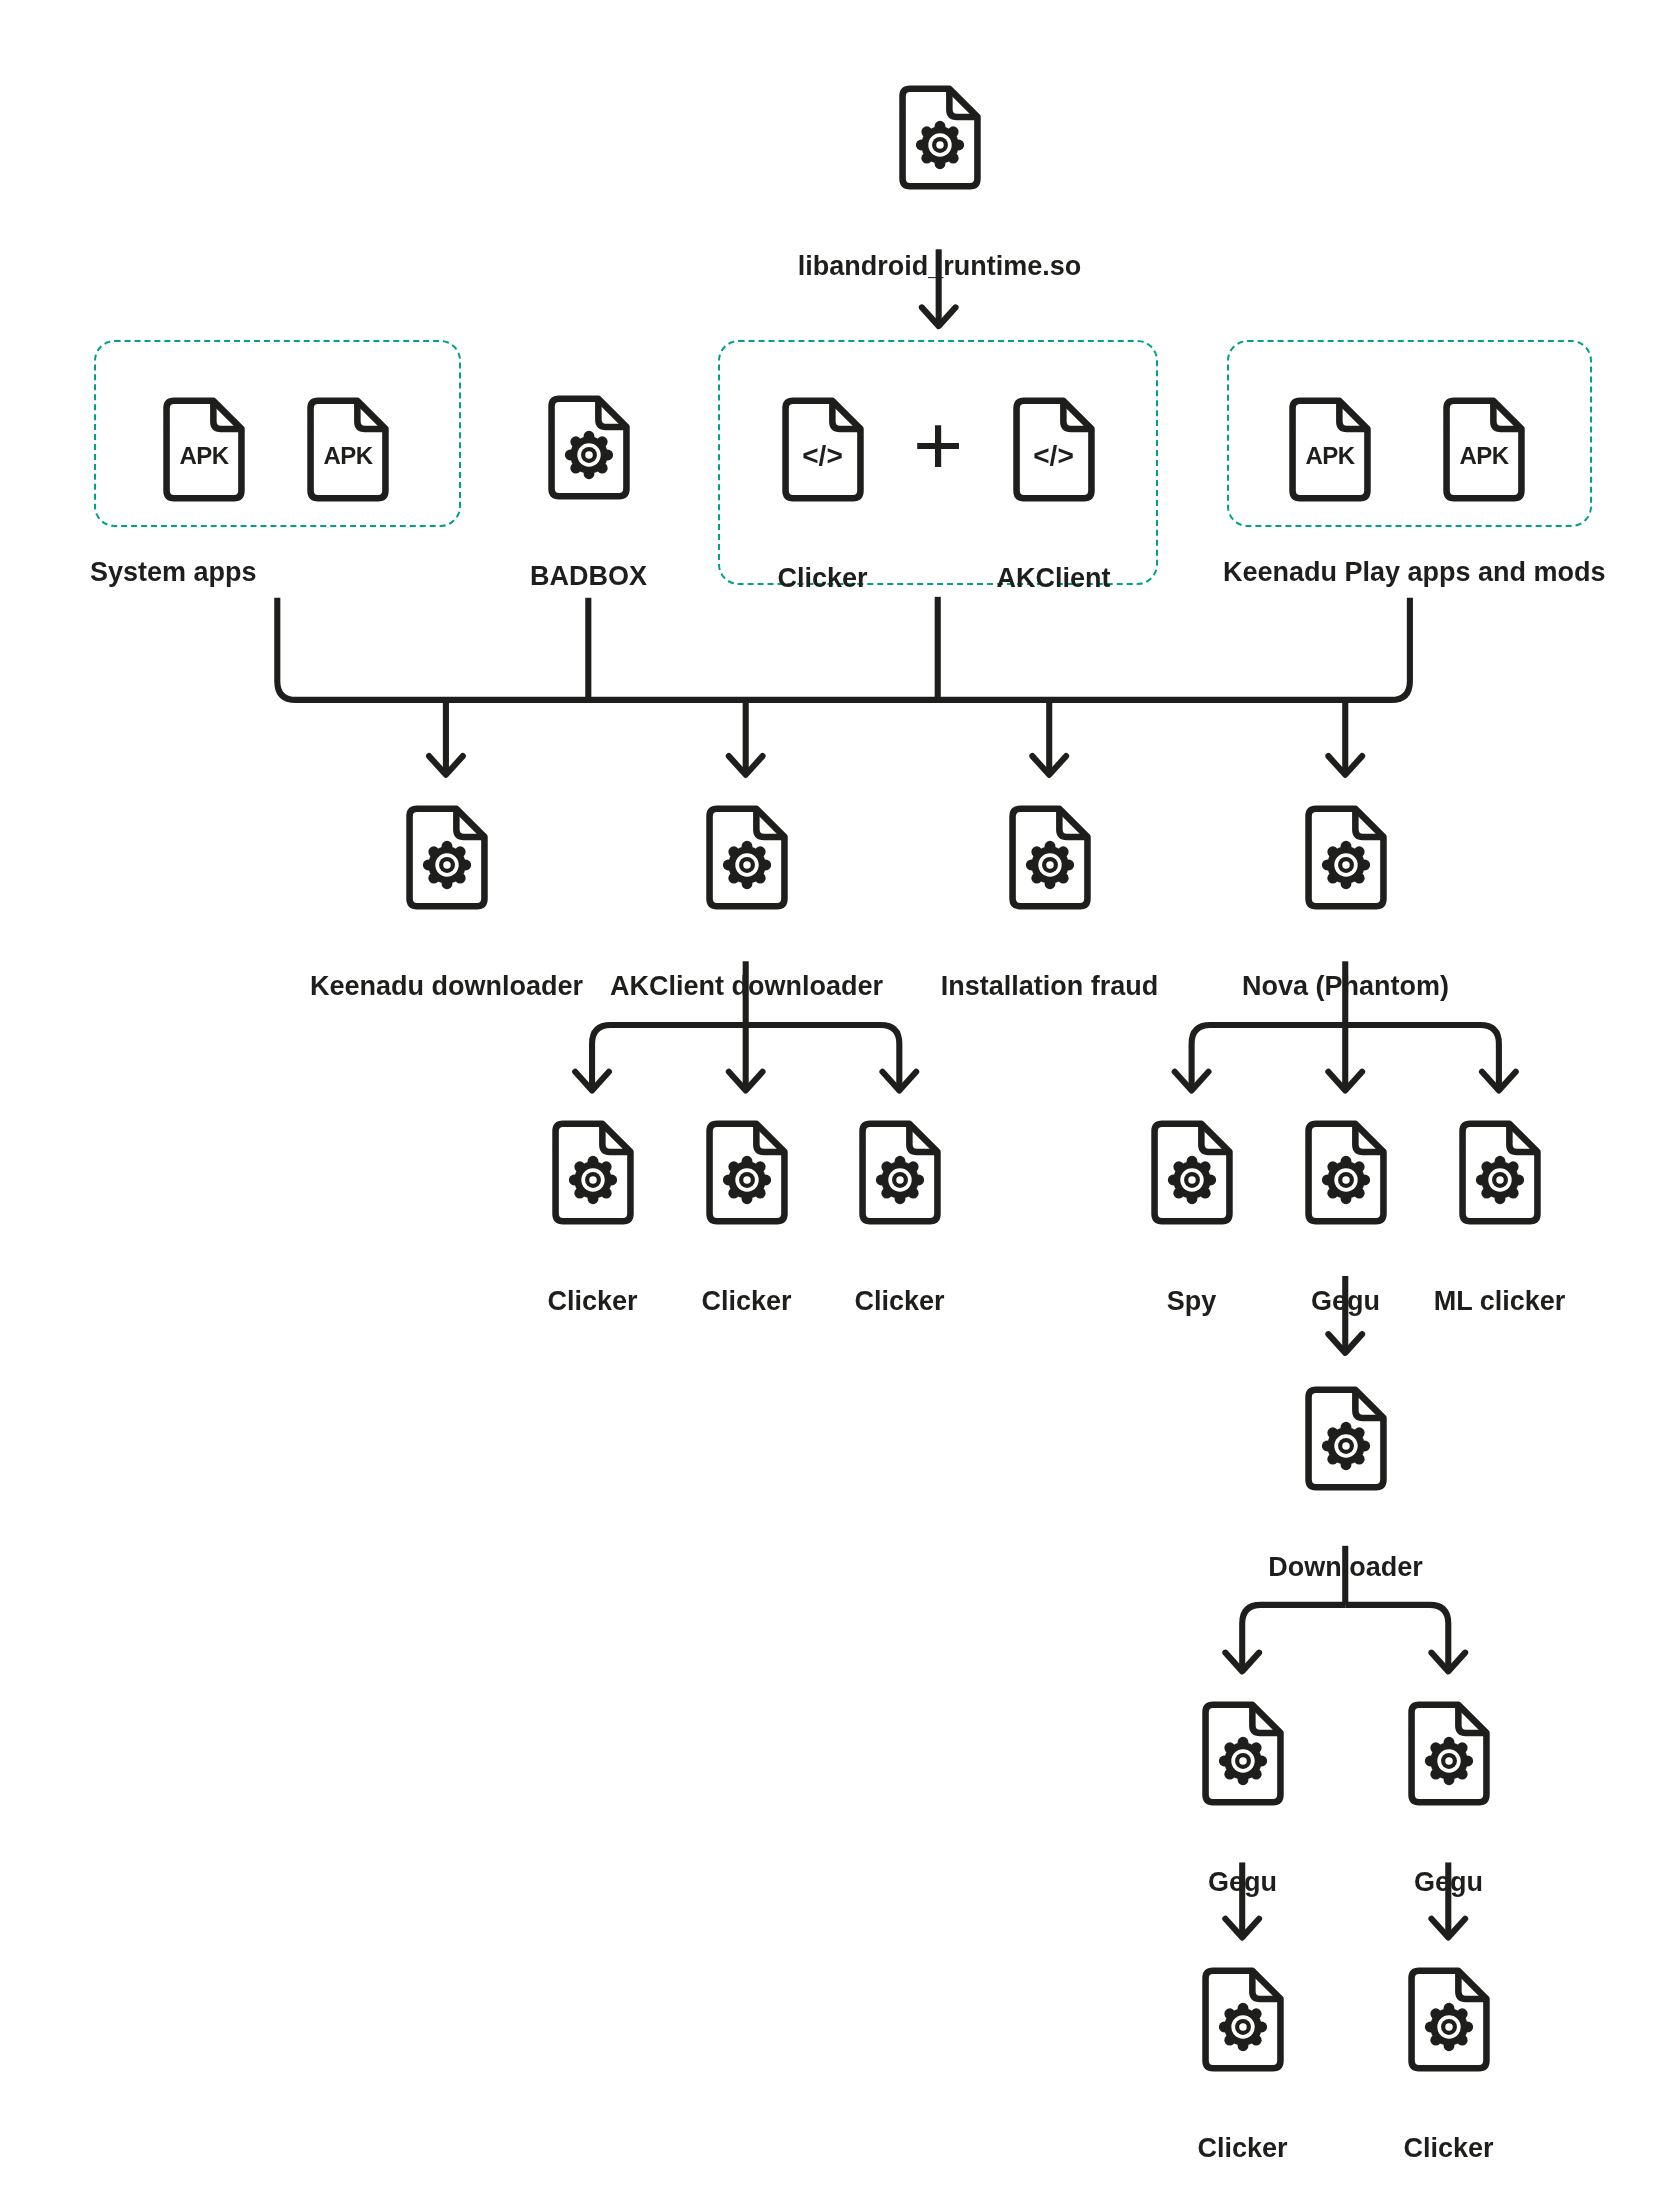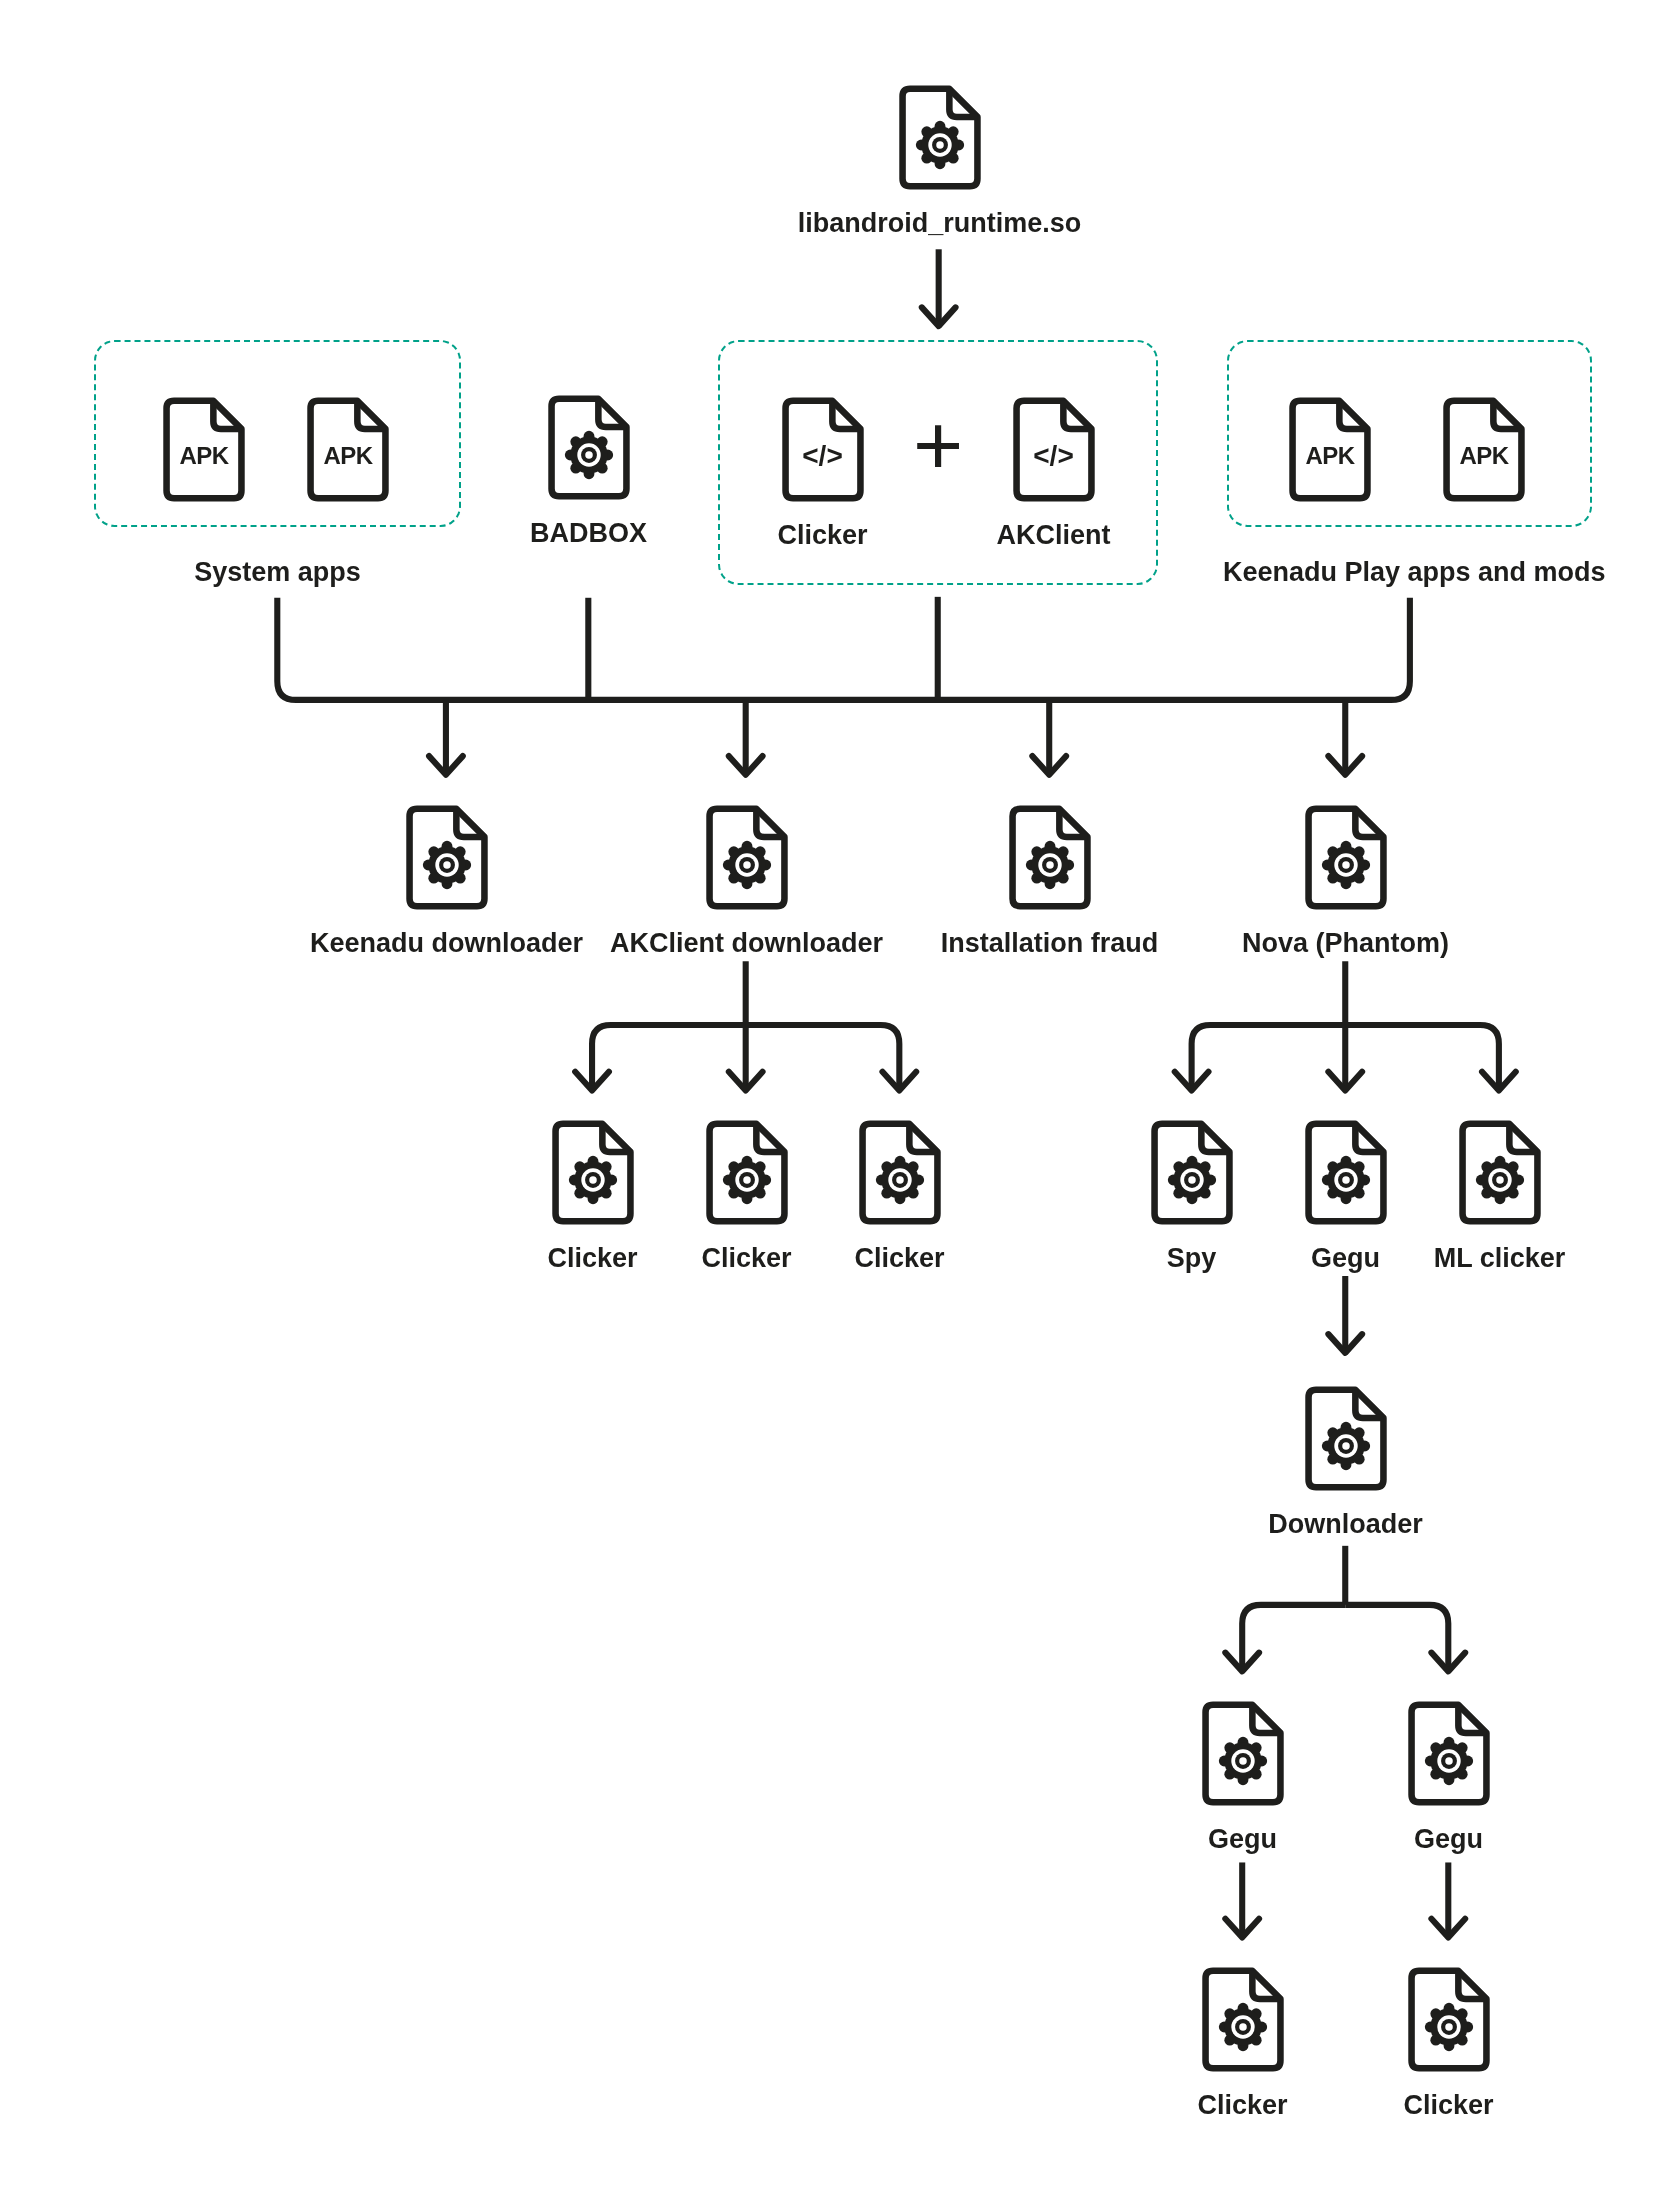--- a/index.html
+++ b/index.html
@@ -29,21 +29,21 @@
   svg.overlay path.head{stroke-linecap:round;}
   .groupbox{
     position:absolute;
     border:2.8px dashed var(--accent);
     border-radius:20.6px;
     background:transparent;
   }
   .node{
     position:absolute;
     width:319px;
-    display:flex;flex-direction:column;align-items:center;
+    display:flex;flex-direction:column;align-items:center;gap:43px;
   }
   .icon{
     position:relative;
     width:88px;height:111px;
     color:var(--line);
   }
   .icon svg{display:block;width:88px;height:111px;color:var(--line);}
   .glyph{
     position:absolute;left:0;top:0;width:88px;height:111px;
     display:flex;align-items:center;justify-content:center;
@@ -55,21 +55,21 @@
   .glyph.code{font-size:28px;letter-spacing:0;}
   .label{
     margin-top:14px;
     font-size:27px;line-height:32px;font-weight:700;
     color:var(--ink);text-align:center;white-space:nowrap;
   }
   .boxlabel{
     position:absolute;
     width:375px;
     font-size:27px;line-height:32px;font-weight:700;
-    color:var(--ink);text-align:center;white-space:nowrap;
+    color:var(--ink);white-space:nowrap;
   }
   .plus{
     position:absolute;left:891px;top:400px;
     width:94px;height:94px;line-height:90px;
     font-size:86px;font-weight:400;color:var(--ink);
     text-align:center;
   }
   .hidden-defs{position:absolute;width:0;height:0;overflow:hidden;}
 </style>
 </head>

